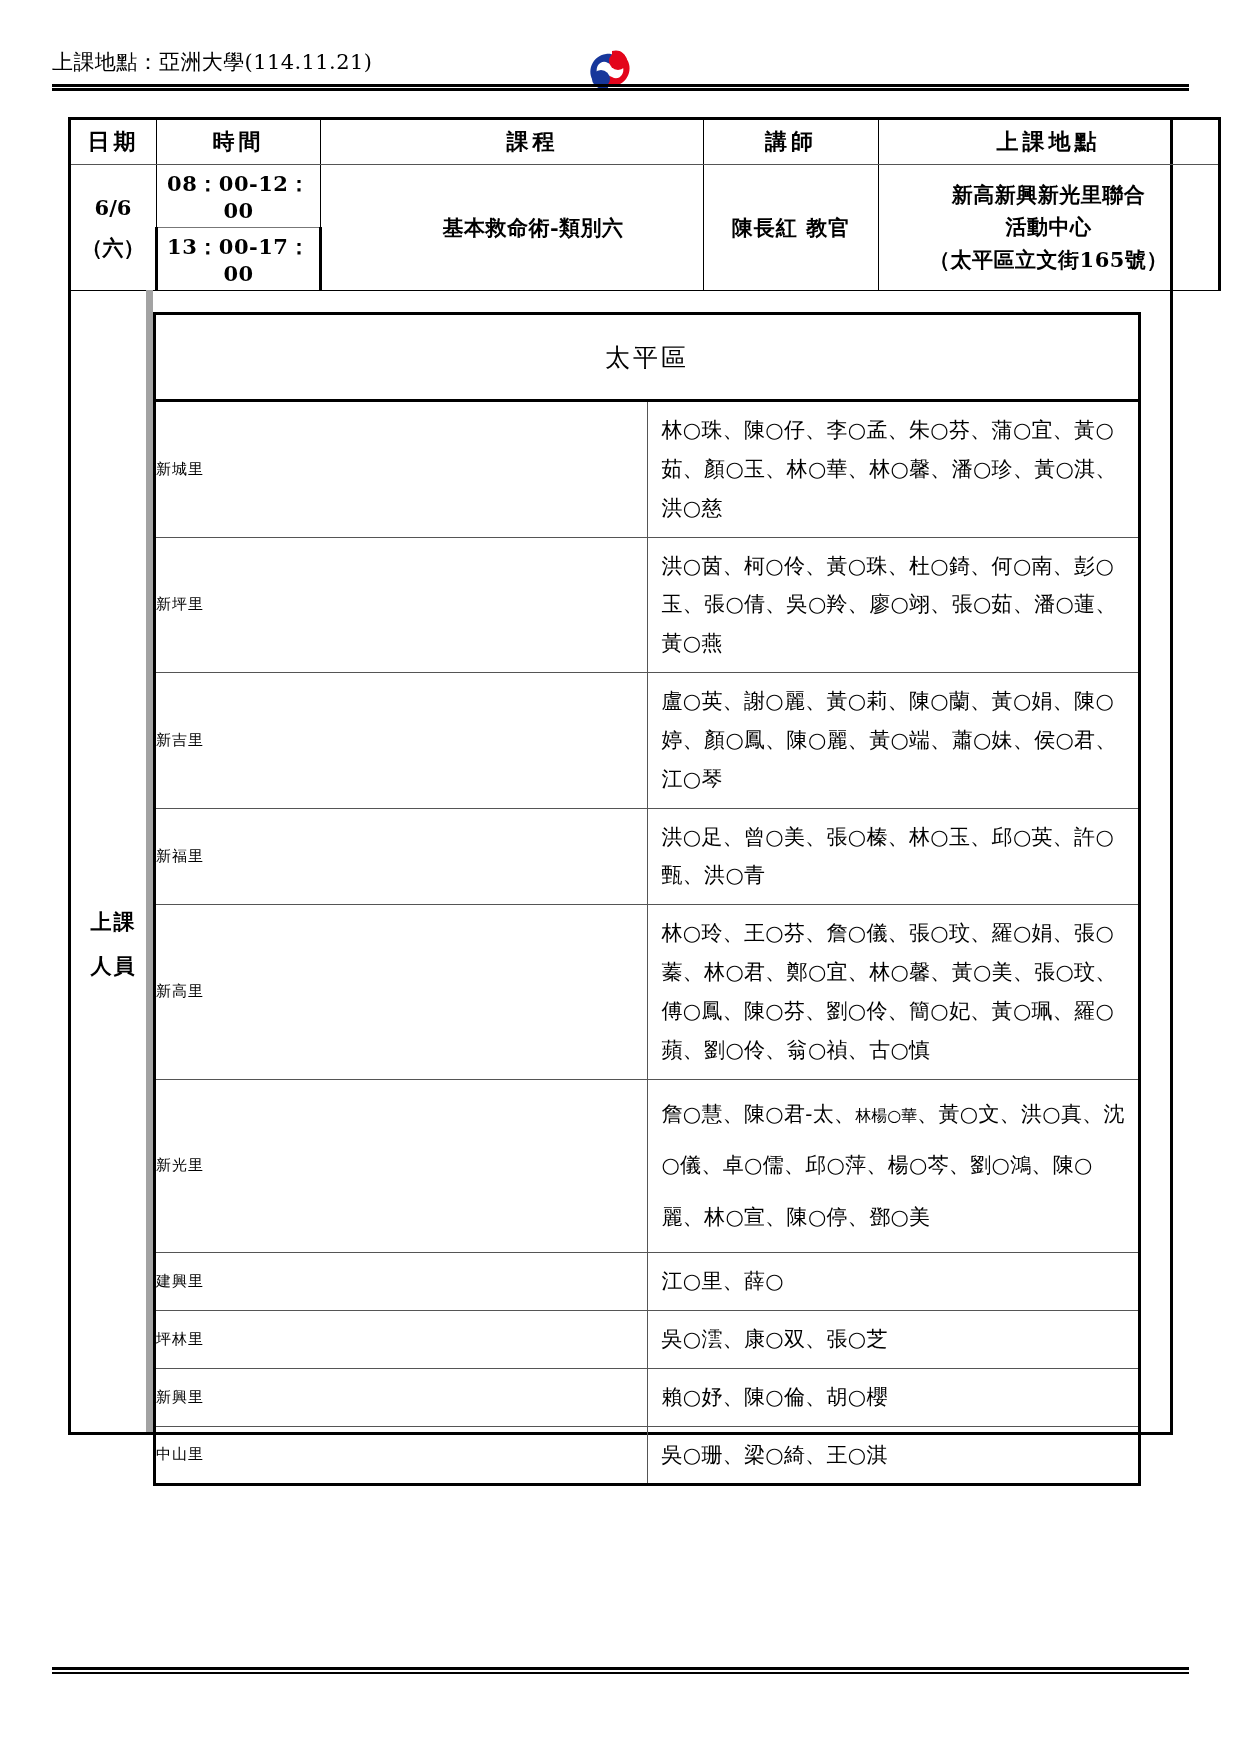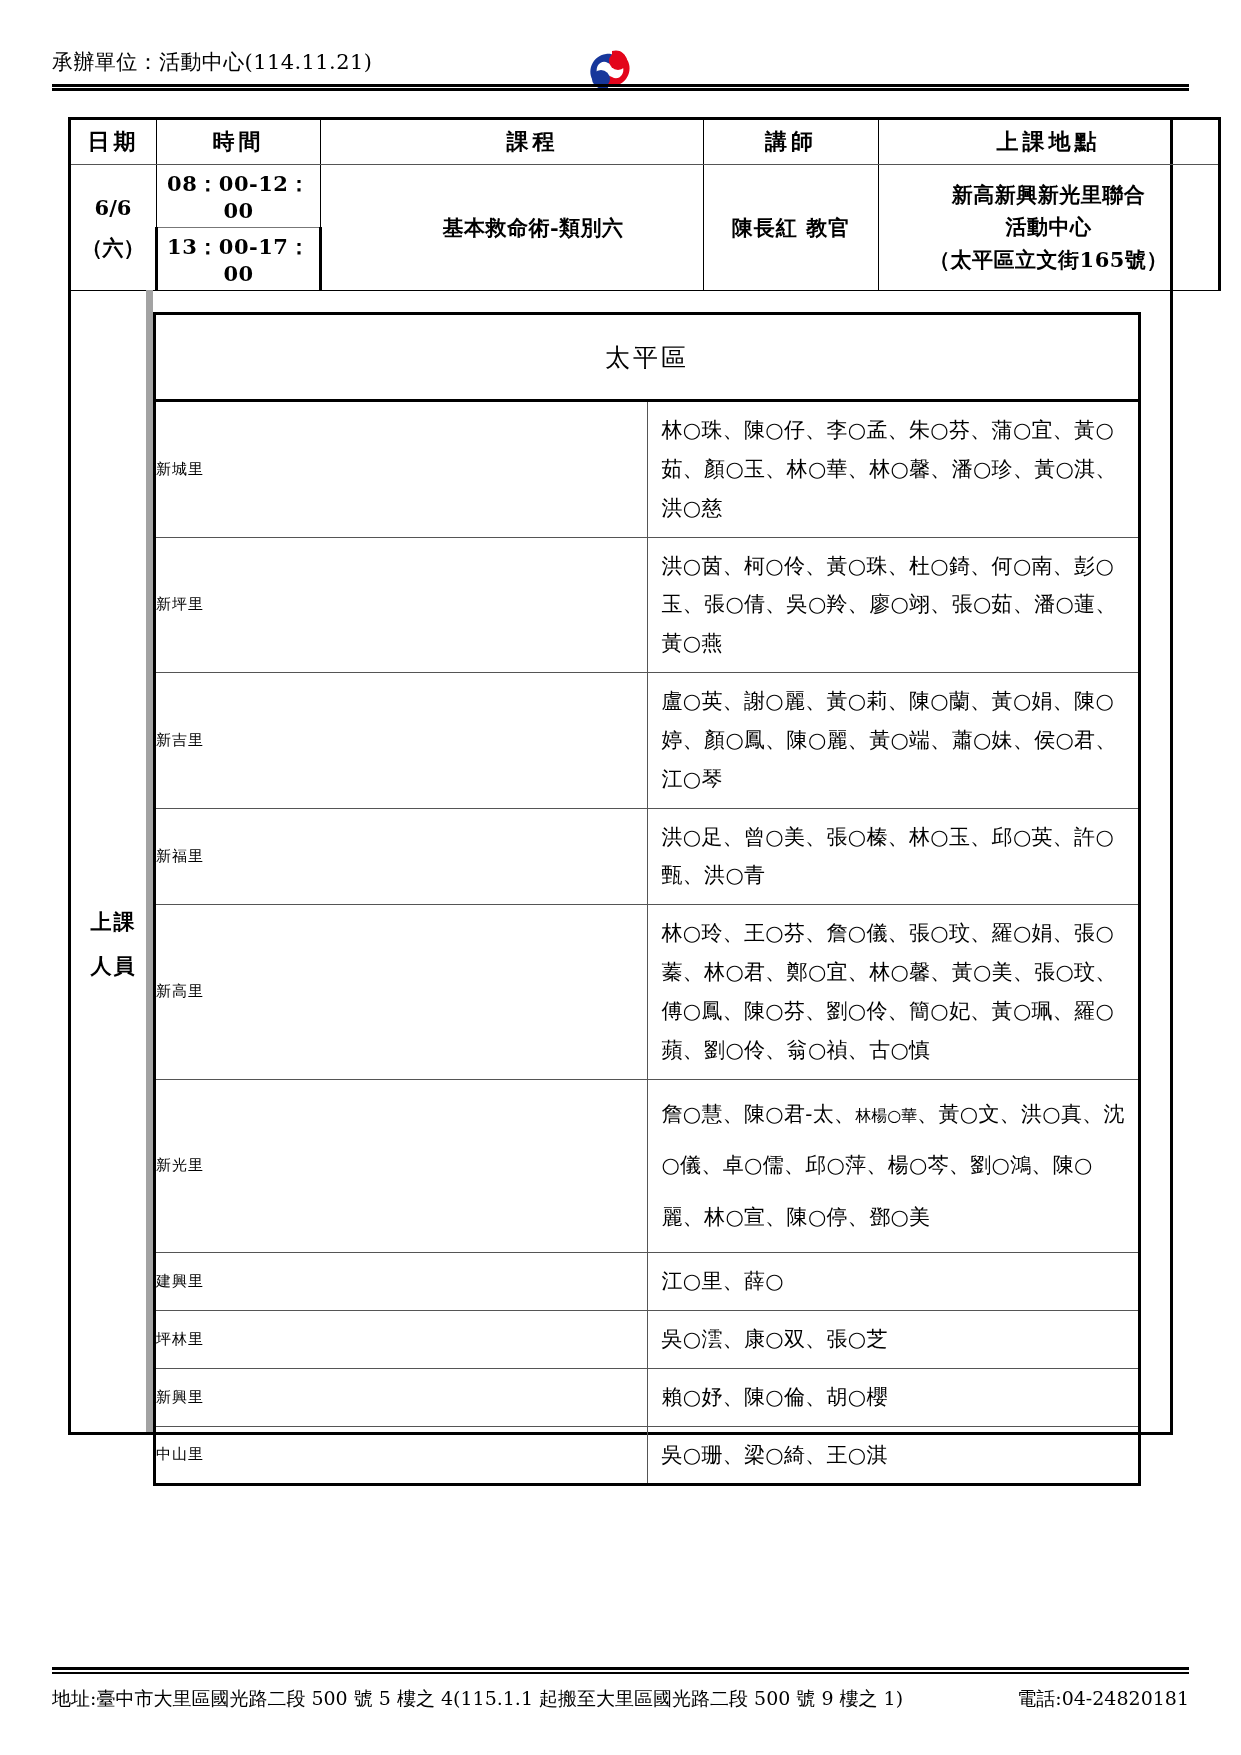--- a/index.html
+++ b/index.html
@@ -268,21 +268,21 @@
     top: 0;
     white-space: nowrap;
   }
 </style>
 </head>
 <body>
 
 <div class="page">
 
   <div class="header-row">
-    <div class="header-text">承辦單位：活動中心(114.11.21)</div>
+    <div class="header-text">上課地點：亞洲大學(114.11.21)</div>
   </div>
 
   <div class="logo">
     <svg width="64" height="64" viewBox="0 0 64 64" aria-hidden="true">
       <path d="M16 44 C8 34, 14 18, 28 16 C34 15, 38 18, 38 22 C38 26, 33 27, 30 25 C24 21, 17 27, 19 35 C20 40, 25 44, 30 43 L30 51 C22 53, 18 49, 16 44 Z" fill="#17379b"></path>
       <path d="M48 20 C56 30, 50 46, 36 48 C30 49, 26 46, 26 42 C26 38, 31 37, 34 39 C40 43, 47 37, 45 29 C44 24, 39 20, 34 21 L34 13 C42 11, 46 15, 48 20 Z" fill="#e3051b"></path>
       <circle cx="40" cy="23" r="9" fill="#e3051b"></circle>
       <circle cx="23" cy="41" r="9" fill="#17379b"></circle>
     </svg>
   </div>
@@ -385,18 +385,14 @@
     </tr>
 
     <tr>
       <td class="vil">中山里</td>
       <td class="names">吳○珊、梁○綺、王○淇</td>
     </tr>
   </tbody>
     </table>
 
   <div class="rule-bottom"></div>
-  <div class="footer">
-    <div class="addr">地址:臺中市大里區國光路二段 500 號 5 樓之 4(115.1.1 起搬至大里區國光路二段 500 號 9 樓之 1)</div>
-    <div class="tel">電話:04-24820181</div>
-  </div>
 
 </div>
 
 </body></html>

